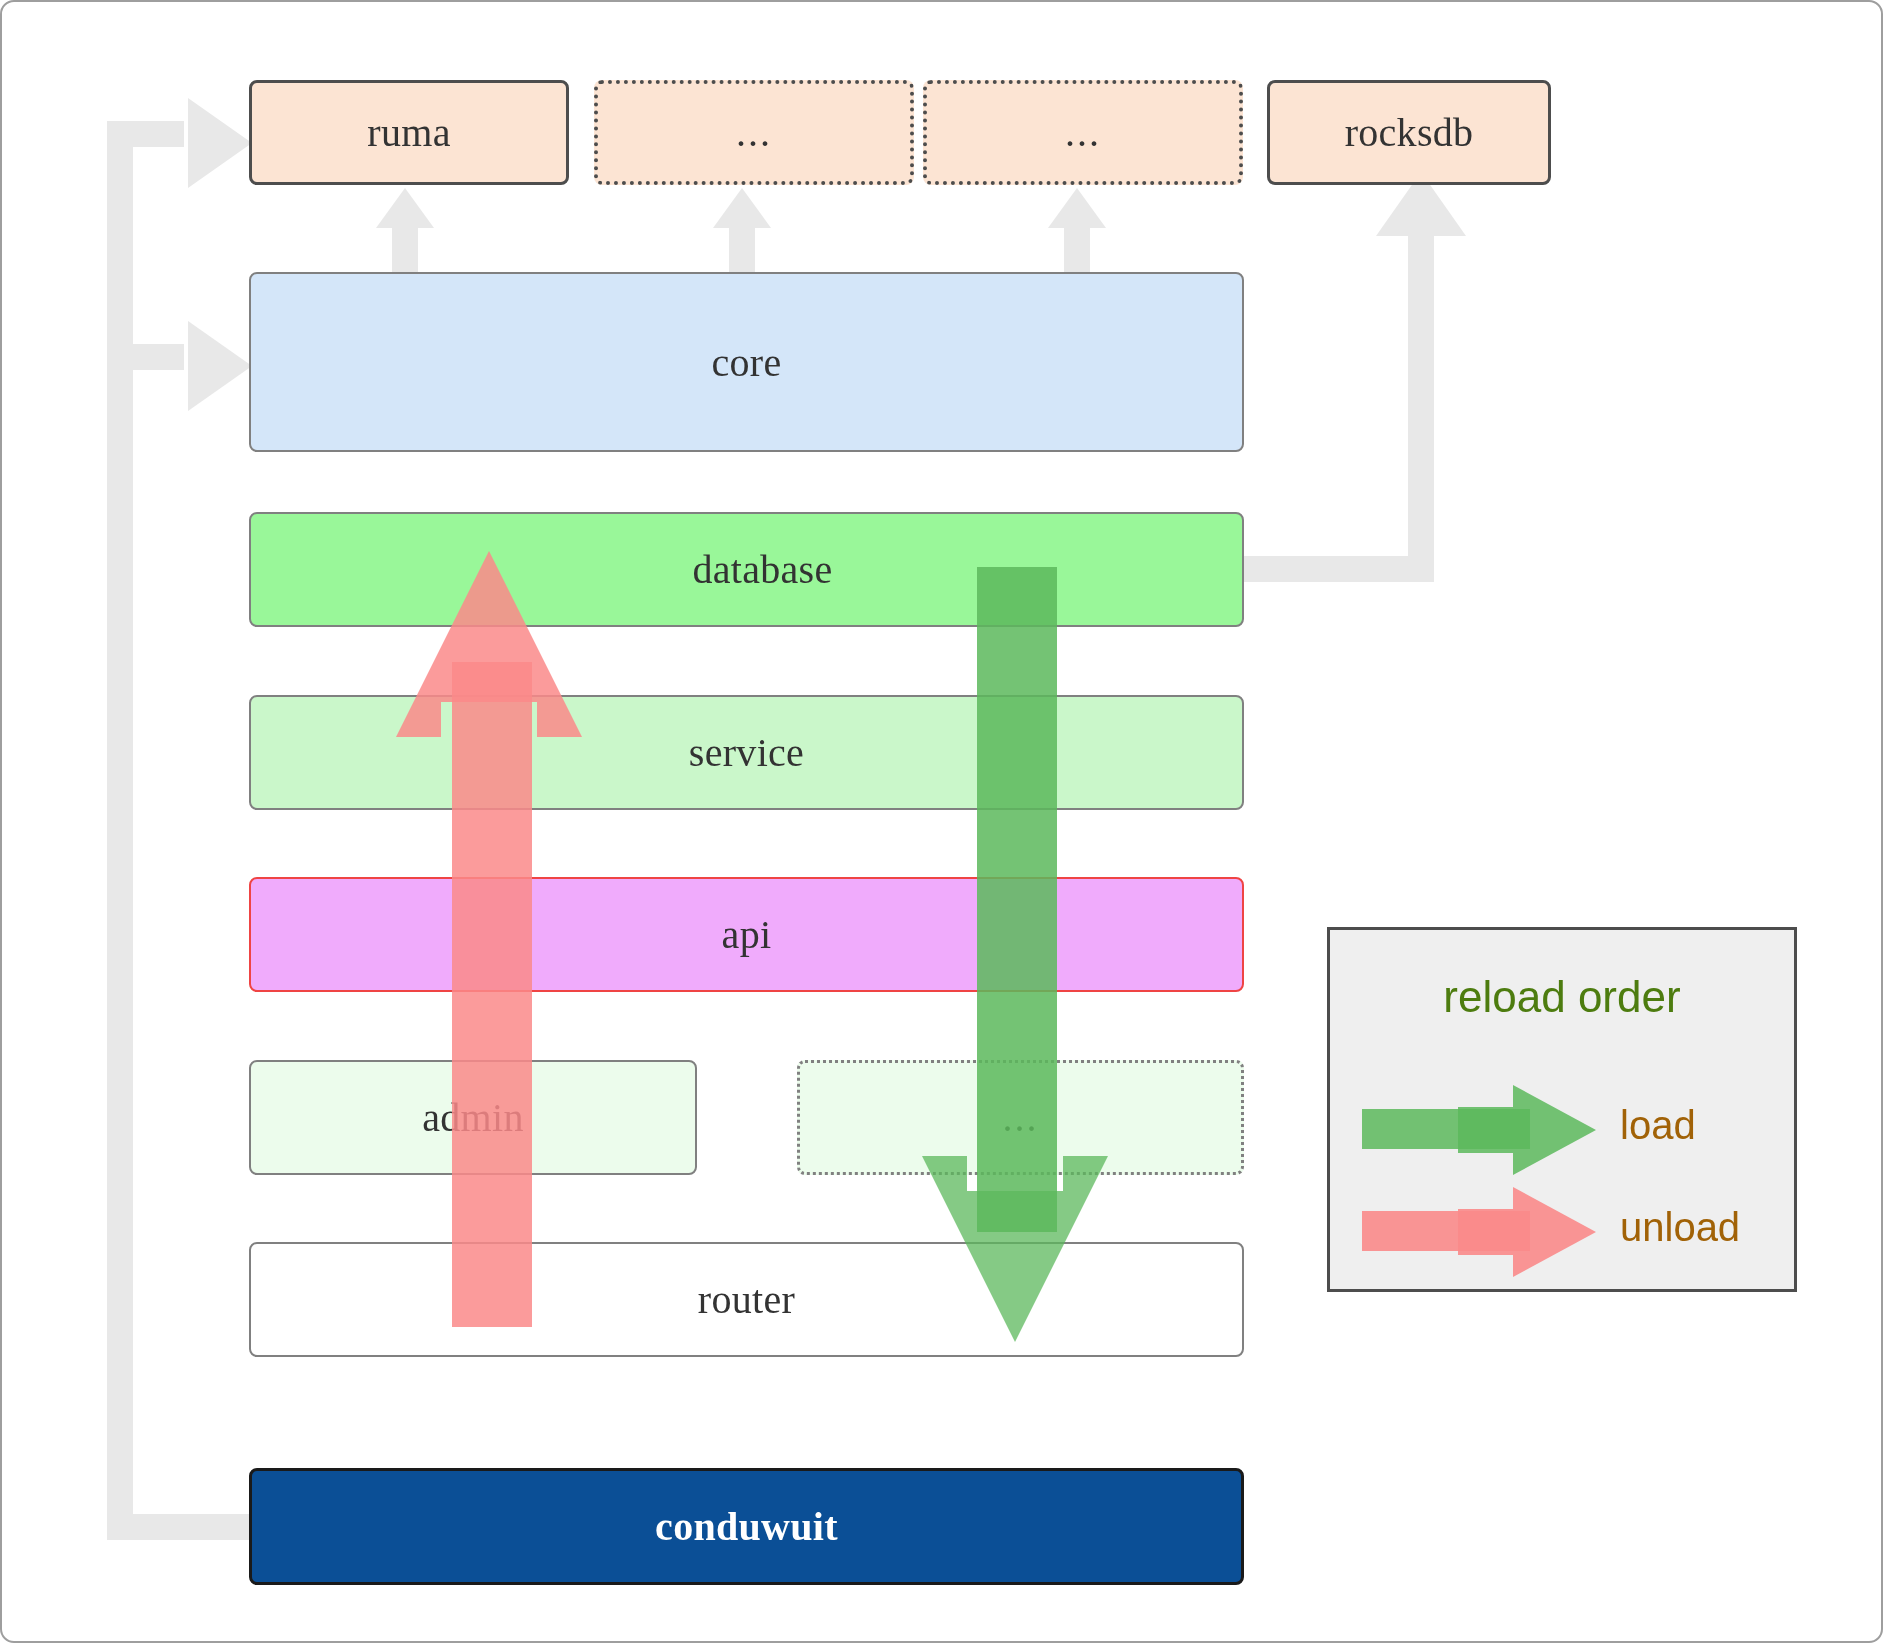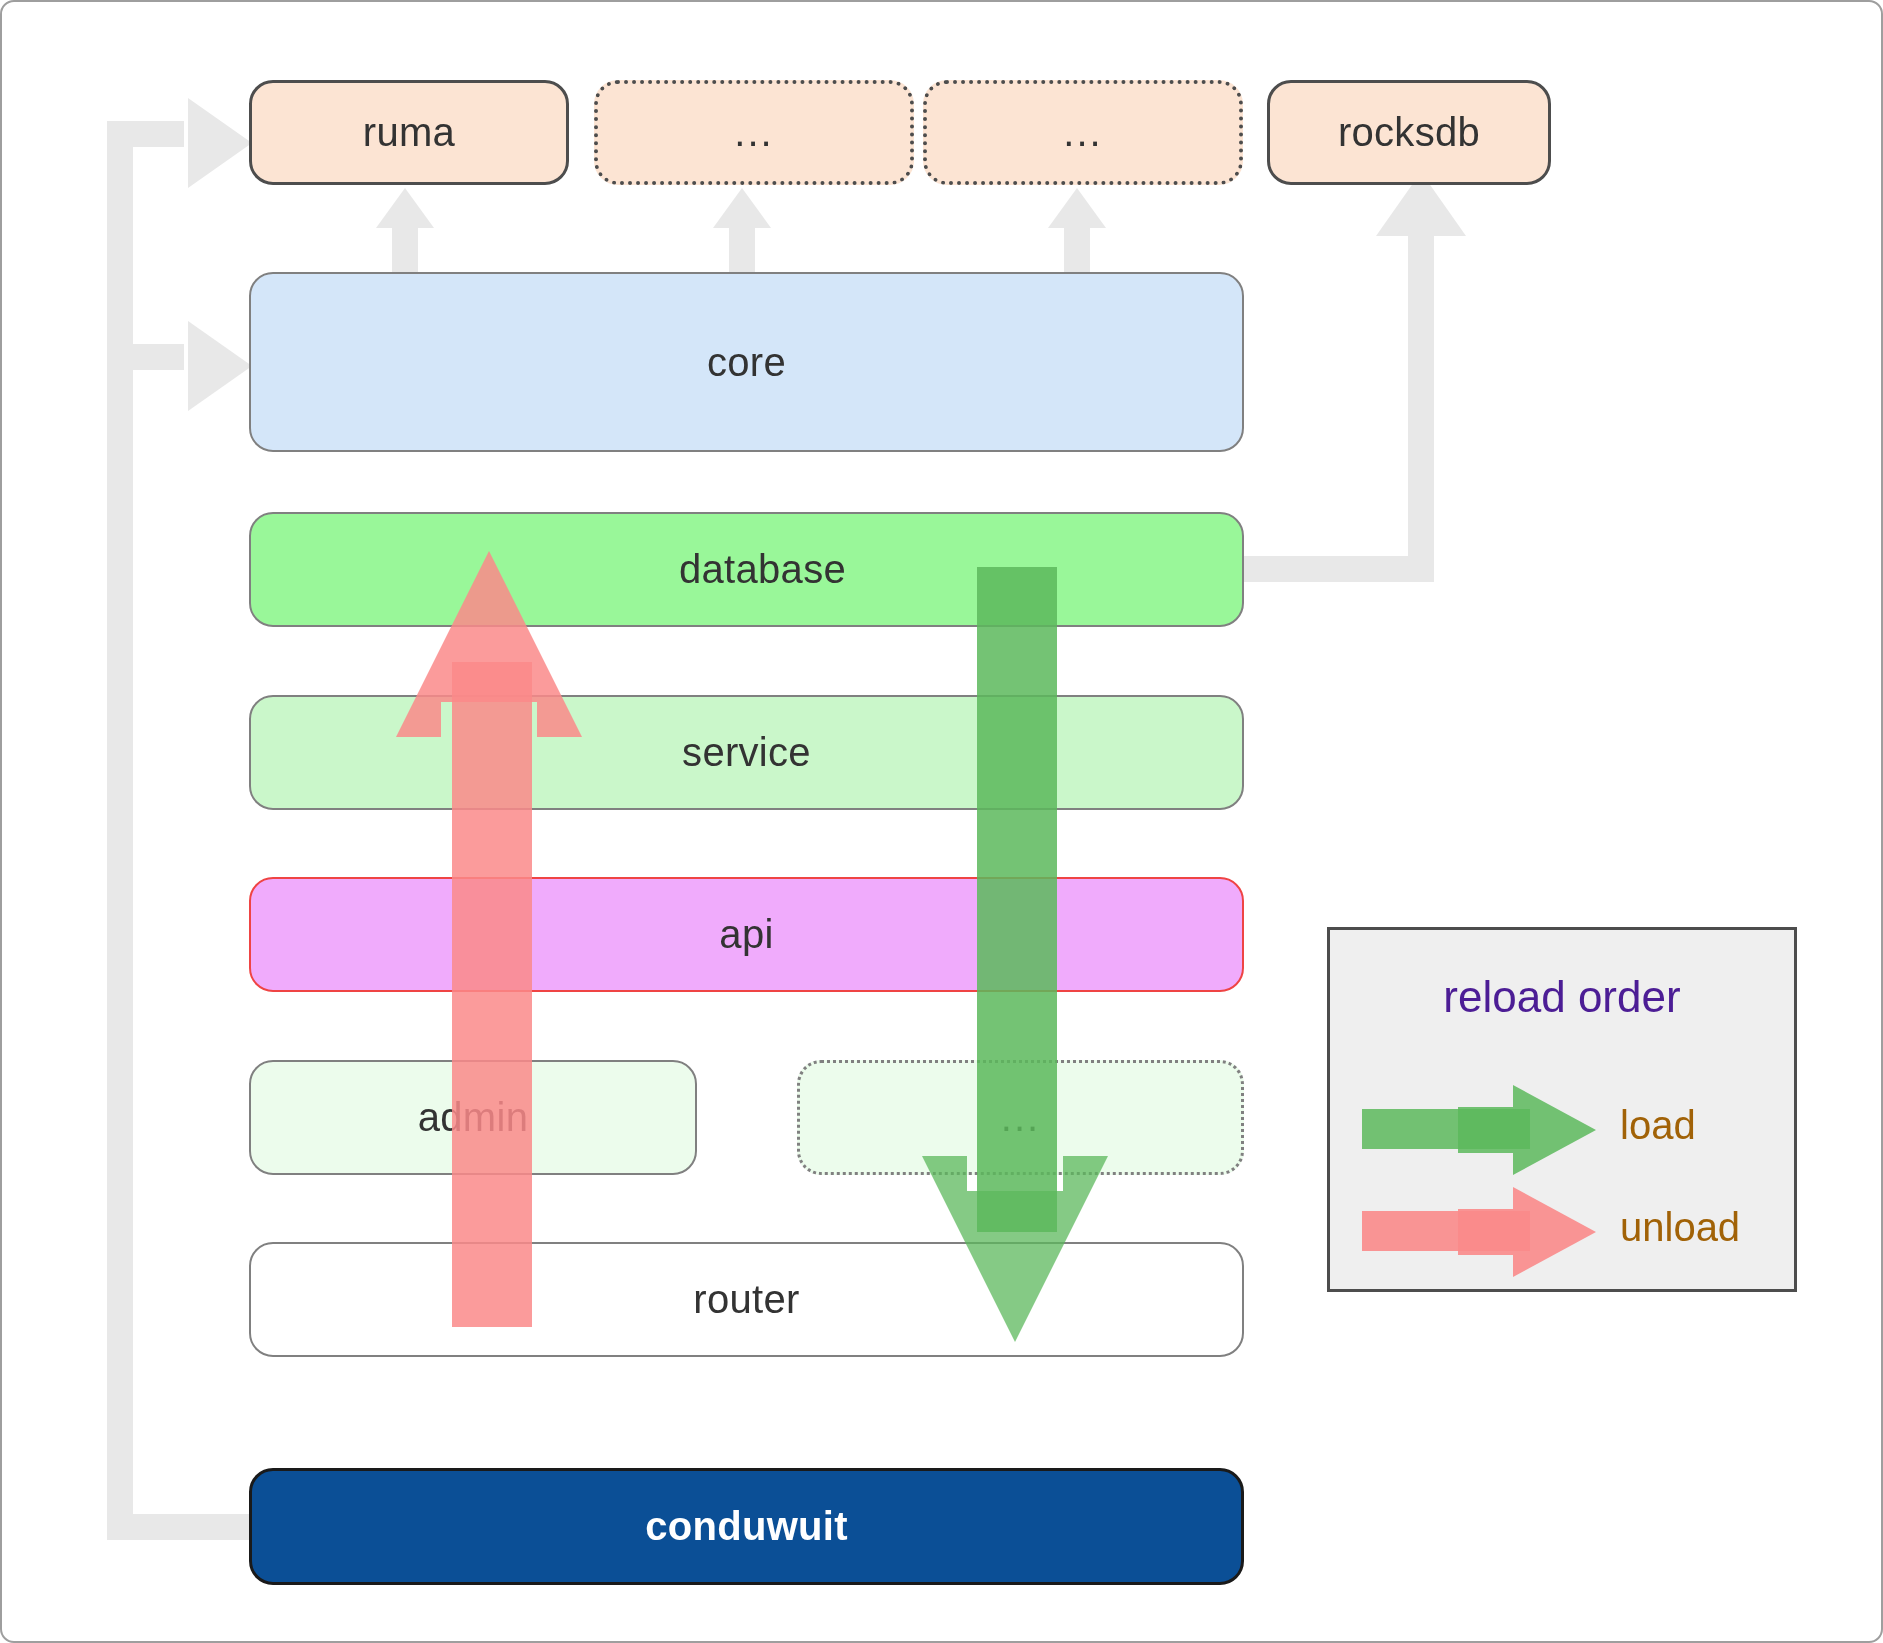--- a/index.html
+++ b/index.html
@@ -19,25 +19,26 @@
     overflow: hidden;
   }
 
   
   .node {
     position: absolute;
     box-sizing: border-box;
     display: flex;
     align-items: center;
     justify-content: center;
-    border-radius: 24px;
+    border-radius: 8px;
     font-size: 40px;
     color: #333333;
     letter-spacing: .3px;
     z-index: 3;
+    font-family: Liberation Serif, serif;
   }
   .node.dots { font-size: 40px; letter-spacing: 2px; }
 
   
   .dep {
     background: #fce4d3;
     border: 3px solid #4d4d4d;
     height: 105px;
   }
   .dep.dotted { border-style: dotted; border-width: 4px; }
@@ -79,21 +80,21 @@
     background: #efefef;
     border: 3px solid #4d4d4d;
     box-sizing: border-box;
     z-index: 6;
   }
   #legend .ltitle {
     position: absolute;
     left: 0; right: 0; top: 42px;
     text-align: center;
     font-size: 44px;
-    color: #4c1d95;
+    color: #4d7c0f;
   }
   .lrow { position: absolute; left: 0; width: 100%; height: 90px; }
   .lrow .lsvg { position: absolute; left: 28px; top: 0; }
   .lrow .llabel {
     position: absolute;
     left: 290px;
     top: 18px;
     font-size: 40px;
     color: #a16207;
   }

